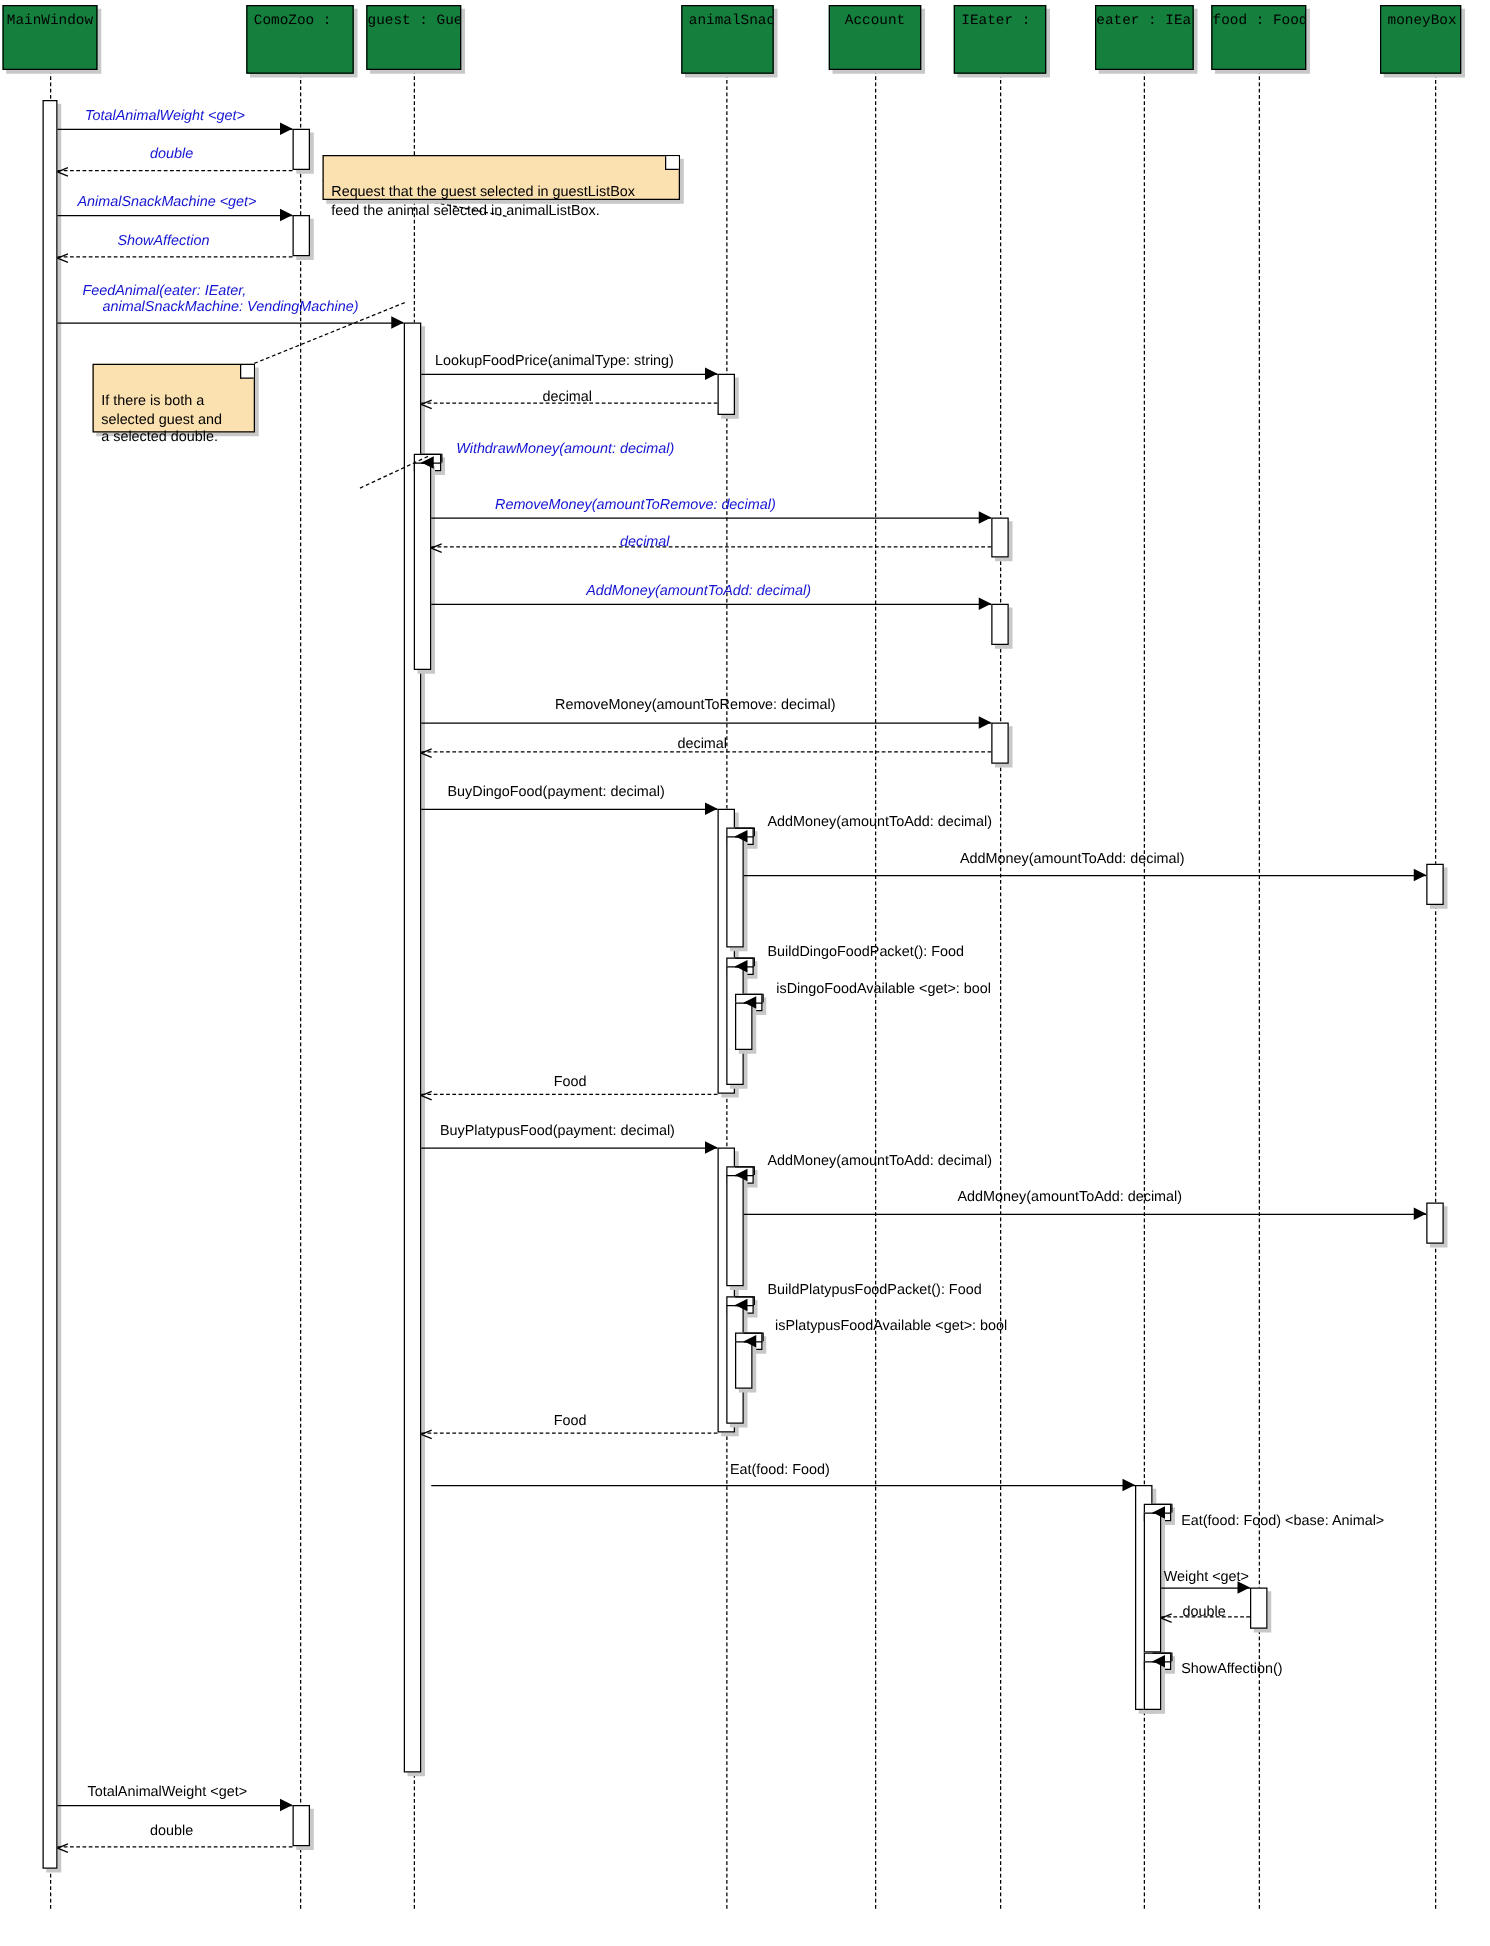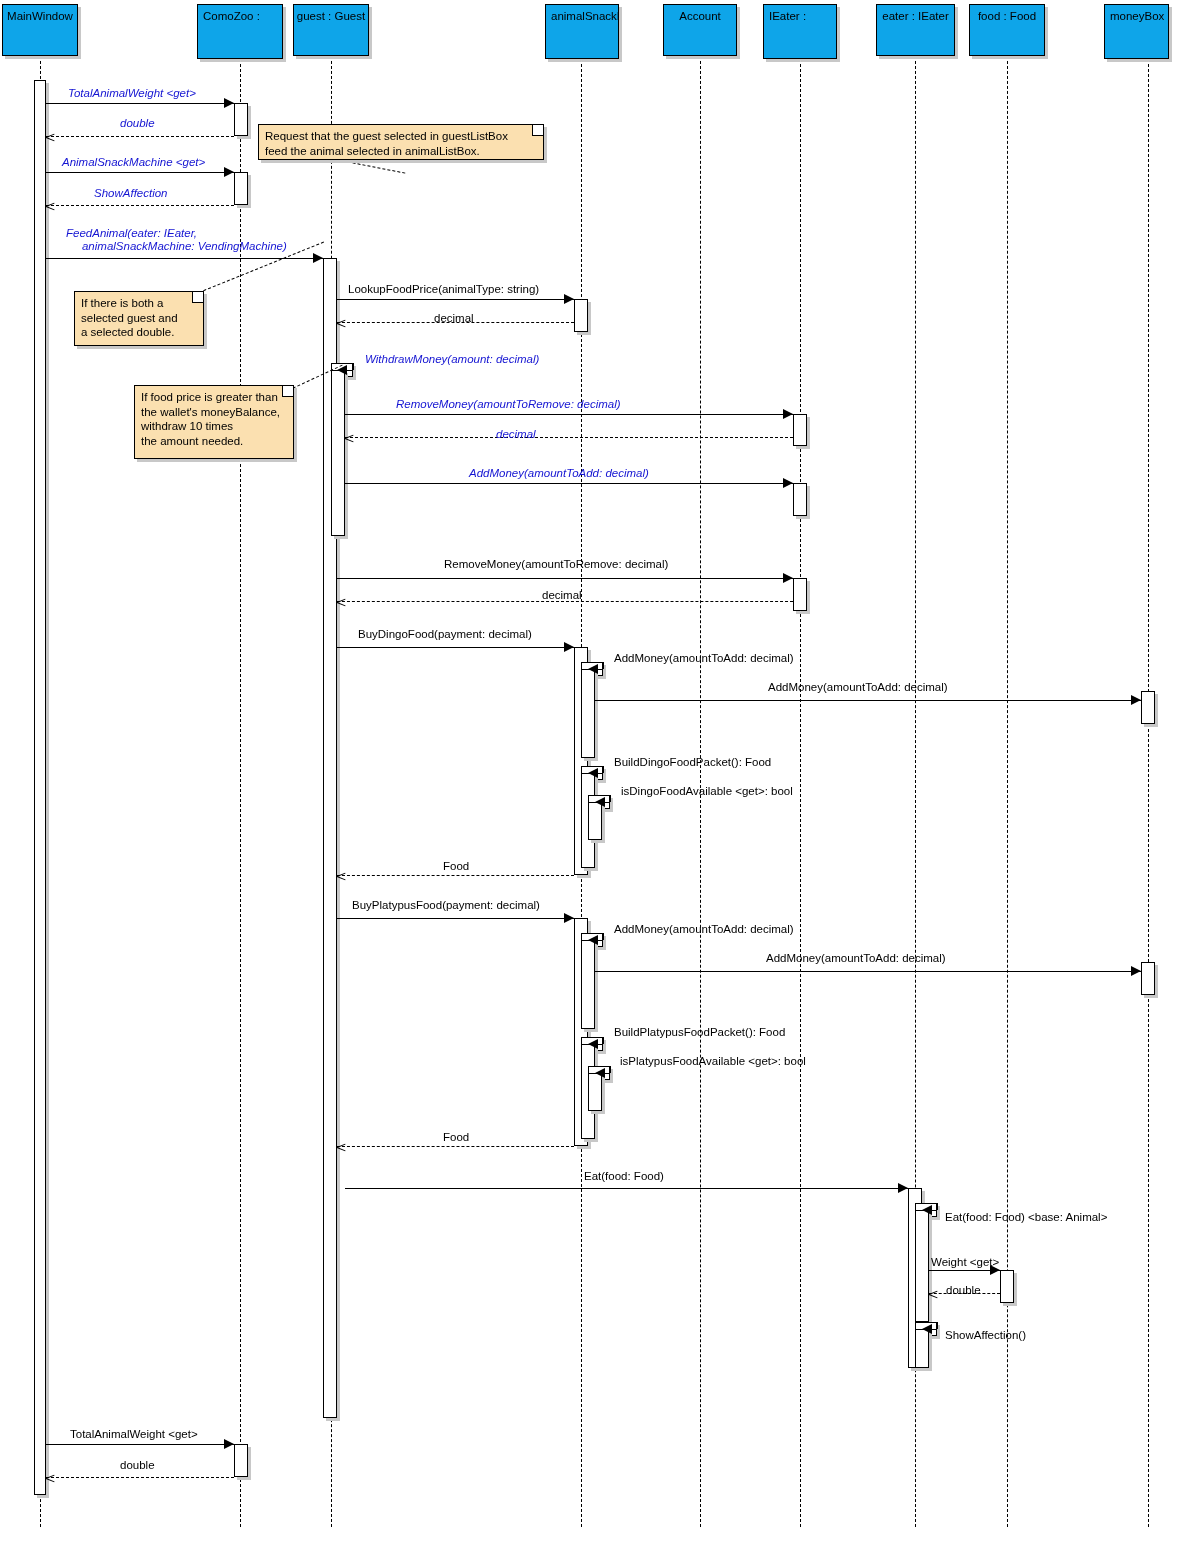--- a/index.html
+++ b/index.html
@@ -1,21 +1,21 @@
 <!DOCTYPE html>
 <html><head>
 <meta charset="utf-8">
 <style>
   html,body{margin:0;padding:0;background:#ffffff;}
   body{font-family:"Liberation Sans","DejaVu Sans",sans-serif;}
   #diagram{position:relative;width:1192px;height:1557px;overflow:hidden;background:#fff;}
 
   
-  .lifebox{position:absolute;box-sizing:border-box;border:1px solid #000;background:#0ea5e9;
-           overflow:hidden;box-shadow:3px 3px 0 0 #c8c8c8;}
+  .lifebox{position:absolute;box-sizing:border-box;border:1px solid #000;background:#15803d;
+           overflow:hidden;box-shadow:3px 3px 0 0 #c8c8c8;font-family:Liberation Mono, monospace;}
   .lifebox .lbl{position:absolute;left:5px;top:4px;right:-40px;font-size:11.5px;color:#000;
                 line-height:15px;white-space:pre;}
   .lifebox.center .lbl{left:0;right:0;text-align:center;}
 
   
   .lifeline{position:absolute;width:0;border-left:1px dashed #000;}
 
   
   .act{position:absolute;box-sizing:border-box;border:1px solid #000;background:#fff;
        box-shadow:3px 3px 0 0 #c8c8c8;}
@@ -31,21 +31,21 @@
   .arw.openL{border-top:1px solid transparent;}
   .openL i,.openL b{position:absolute;display:block;width:9px;height:0;border-top:1px solid #000;}
   .openL i{transform-origin:left center;transform:rotate(22deg);}
   .openL b{transform-origin:left center;transform:rotate(-22deg);}
 
   .mlabel{position:absolute;font-size:11.5px;color:#000;white-space:pre;line-height:13px;}
   .mlabel.blue{color:#1414d2;font-style:italic;}
 
   
   .note{position:absolute;box-sizing:border-box;background:#fbe0b0;border:1px solid #000;
-        font-size:11.5px;line-height:14.5px;color:#000;padding:4px 6px 5px 6px;white-space:pre;
+        font-size:11.5px;line-height:14.5px;color:#000;padding:22px 6px 5px 6px;white-space:pre;
         box-shadow:3px 3px 0 0 #c8c8c8;}
   .note .fold{position:absolute;top:0;right:0;width:10px;height:10px;background:#fff;
               border-left:1px solid #000;border-bottom:1px solid #000;}
   .noteline{position:absolute;height:0;border-top:1px dashed #000;transform-origin:left center;}
 </style>
 </head>
 <body>
 
 <div id="diagram">
     <div class="lifeline" style="left: 40px; top: 56px; height: 1471px;"></div>
@@ -260,17 +260,13 @@
     </div>
     <div class="mlabel" style="left: 120px; top: 1459px;">double</div>
     <div class="noteline" style="left: 258px; top: 144px; width: 150px; transform: rotate(11deg);"></div>
     <div class="note" style="left: 258px; top: 124px; width: 286px; height: 36px;"><span>Request that the guest selected in guestListBox
 feed the animal selected in animalListBox.</span><div class="fold"></div></div>
     <div class="noteline" style="left: 194px; top: 294px; width: 140px; transform: rotate(-22deg);"></div>
     <div class="note" style="left: 74px; top: 291px; width: 130px; height: 55px;"><span>If there is both a
 selected guest and
 a selected double.</span><div class="fold"></div></div>
     <div class="noteline" style="left: 288px; top: 390px; width: 60px; transform: rotate(-25deg);"></div>
-    <div class="note" style="left: 134px; top: 385px; width: 160px; height: 74px;"><span>If food price is greater than
-the wallet's moneyBalance,
-withdraw 10 times
-the amount needed.</span><div class="fold"></div></div>
   </div>
 
 </body></html>

